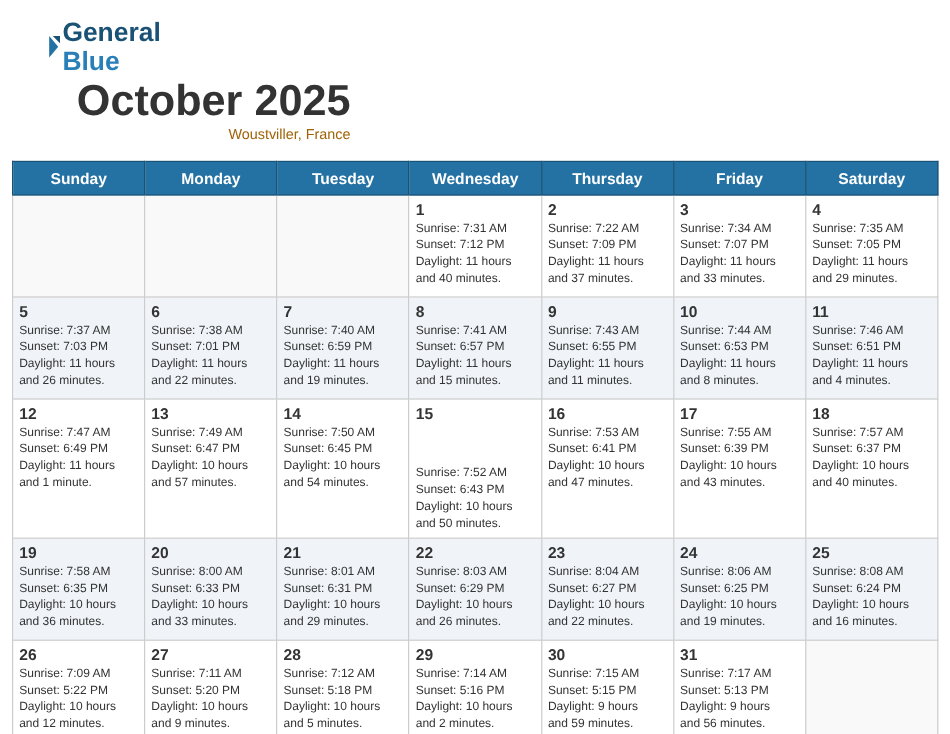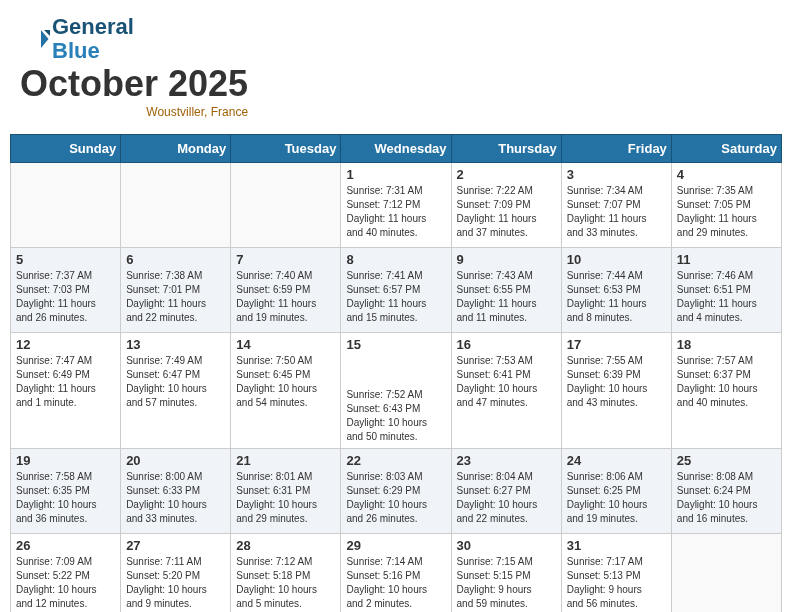--- a/index.html
+++ b/index.html
@@ -28,20 +28,21 @@
       color: #1a5276;
       line-height: 1.1;
     }
     .logo-icon {
       width: 30px;
       height: 30px;
       margin-right: 2px;
     }
     .title-block {
       text-align: right;
+      margin-left: 44px;
     }
     .month-title {
       font-size: 36px;
       font-weight: bold;
       color: #333;
     }
     .location-title {
       font-size: 12px;
       color: #a16207;
     }
@@ -49,21 +50,21 @@
       width: 100%;
       border-collapse: collapse;
       border: 1px solid #ccc;
     }
     .calendar th {
       background-color: #2471a3;
       color: #fff;
       font-size: 13px;
       font-weight: bold;
       padding: 6px 4px;
-      text-align: right;
+      text-align: center;
       border: 1px solid #1a5276;
     }
     .calendar td {
       vertical-align: top;
       border: 1px solid #ccc;
       padding: 4px 5px;
       font-size: 10.5px;
       color: #333;
       height: 85px;
       width: 108px;

